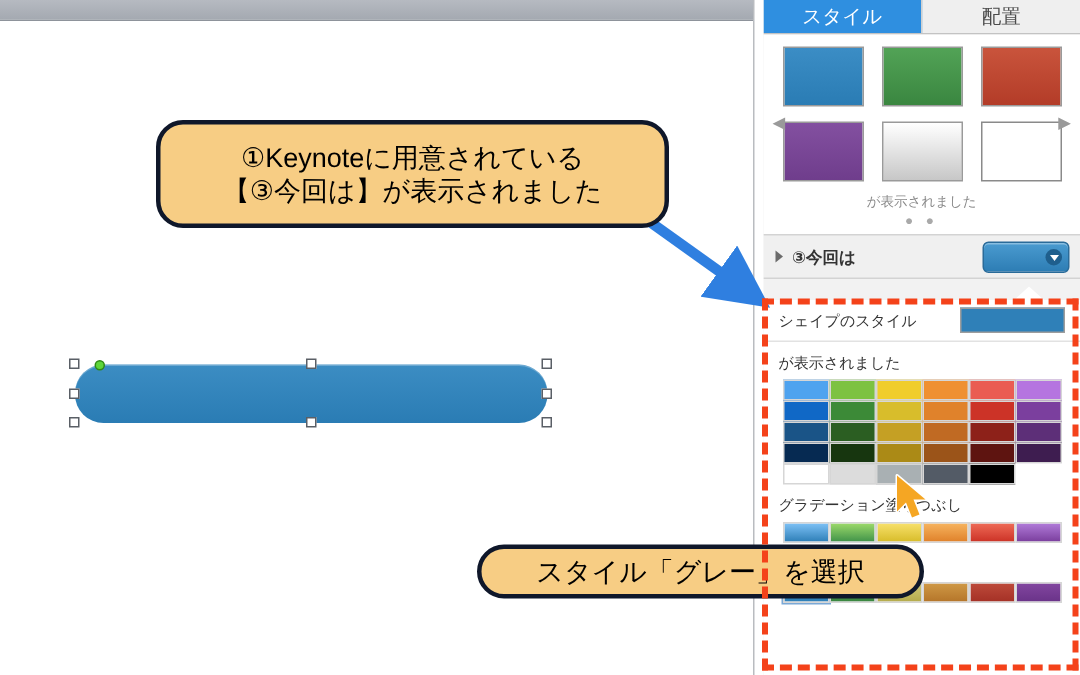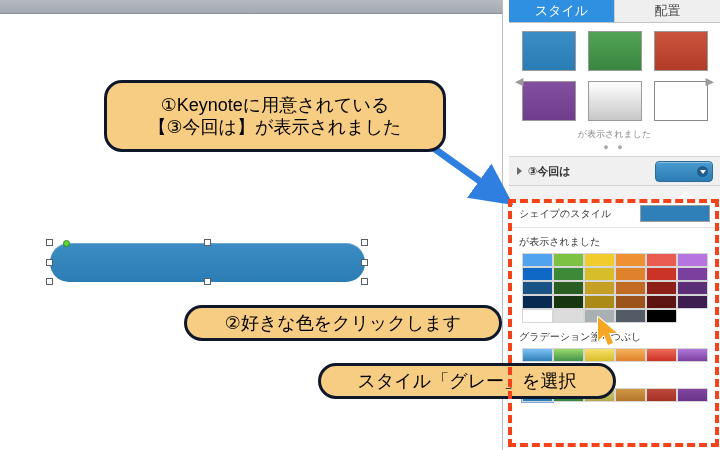--- a/index.html
+++ b/index.html
@@ -295,23 +295,20 @@
       </marker>
     </defs>
     <line x1="2" y1="2" x2="72" y2="52" stroke="#2f7fe0" stroke-width="7" marker-end="url(#ah)"></line>
   </svg>
 
   <div class="callout" id="callout1">
     <span class="line">①Keynoteに用意されている</span>
     <span class="line">【③今回は】が表示されました</span>
   </div>
 
-  <div class="callout" id="callout2">
-    <span class="line">②好きな色をクリックします</span>
-  </div>
 
   <div class="callout" id="callout3">
     <span class="line">スタイル「グレー」を選択</span>
   </div>
 
   <svg class="cursor" viewBox="0 0 26 32">
     <path d="M2,1 L2,25 L8,19 L12,29 L17,27 L13,17 L21,17 Z" fill="#f5a623" stroke="#ffffff" stroke-width="2" stroke-linejoin="round"></path>
     <path d="M2,1 L2,25 L8,19 L12,29 L17,27 L13,17 L21,17 Z" fill="#f5a623"></path>
   </svg>
 

